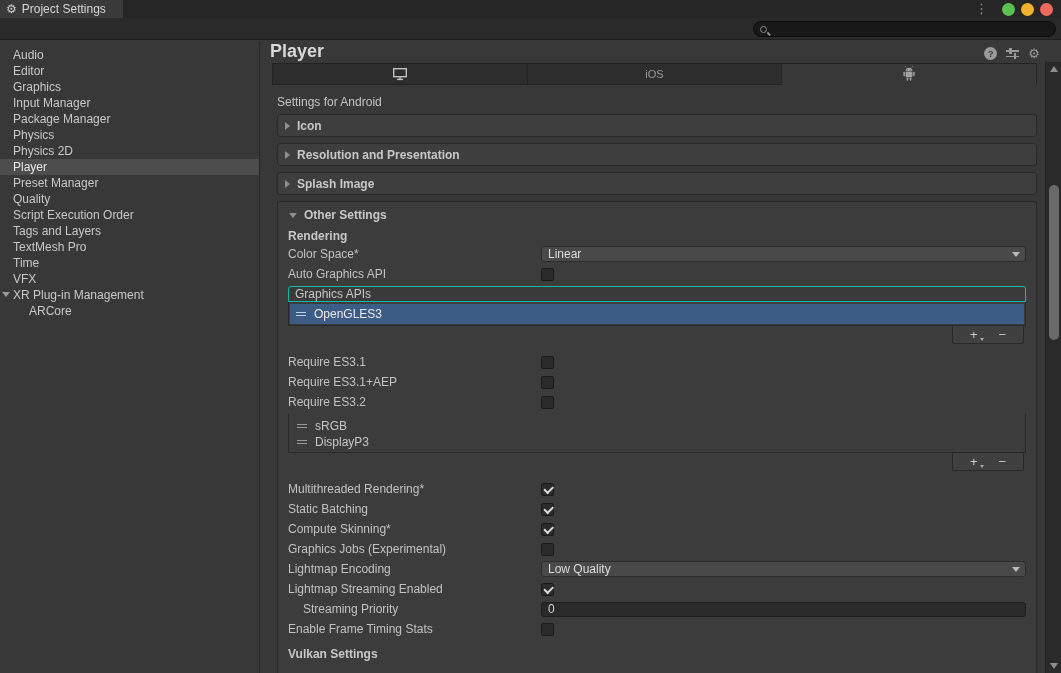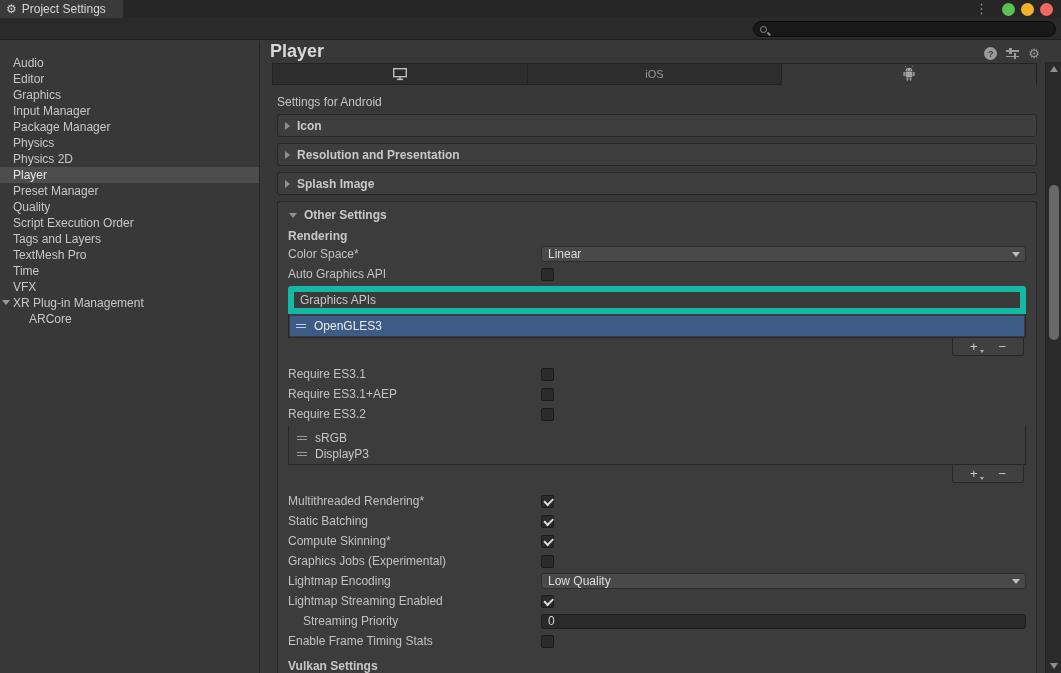--- a/index.html
+++ b/index.html
@@ -21,21 +21,21 @@
   .toolbar { position:absolute; top:18px; left:0; right:0; height:22px; background:#2a2a2a; border-bottom:1px solid #1f1f1f; }
   .searchbox { position:absolute; left:753px; top:3px; width:303px; height:16px; background:#181818;
                border:1px solid #0d0d0d; border-radius:8px; display:flex; align-items:center; padding:0 6px; }
   .mag { width:7px; height:7px; border:1.5px solid #8d8d8d; border-radius:50%; position:relative; flex:none; }
   .mag::after { content:""; position:absolute; width:4px; height:1.5px; background:#8d8d8d;
                 transform:rotate(45deg); left:5.5px; top:6.5px; }
   .searchbox input { flex:1; background:transparent; border:none; outline:none; color:#cfcfcf;
                      font-family:inherit; font-size:11px; padding:0 4px; }
   
   .sidebar { position:absolute; left:0; top:41px; width:260px; bottom:0; background:#383838;
-             border-right:1px solid #262626; padding-top:14px; }
+             border-right:1px solid #262626; padding-top:6px; }
   .side-item { height:16px; line-height:16px; padding-left:13px; color:#c8c8c8; white-space:nowrap;
                position:relative; cursor:default; }
   .side-item.selected { background:#4d4d4d; color:#e6e6e6; }
   .side-item.child { padding-left:29px; }
   .tri-down-s { position:absolute; left:2px; top:5px; width:0; height:0;
                 border-top:5px solid #999; border-left:4px solid transparent; border-right:4px solid transparent; }
   
   .content { position:absolute; left:261px; top:40px; right:16px; bottom:0; background:#383838; }
   .page-title { position:absolute; left:9px; top:1px; font-size:18px; font-weight:bold; color:#d8d8d8; }
   .header-icons { position:absolute; right:5px; top:7px; display:flex; align-items:center; gap:9px; }
@@ -77,21 +77,21 @@
   .dropdown .caret { position:absolute; right:5px; top:5px; width:0; height:0;
                      border-top:5px solid #bdbdbd; border-left:4px solid transparent; border-right:4px solid transparent; }
   .checkbox { width:13px; height:13px; background:#2b2b2b; border:1px solid #1a1a1a; border-radius:2px; }
   .checkbox.checked::after { content:""; display:block; width:7px; height:3.5px;
               border-left:2px solid #dcdcdc; border-bottom:2px solid #dcdcdc;
               transform:rotate(-45deg); margin:2px 0 0 1.5px; }
   .textfield { flex:1; height:15px; background:#2a2a2a; border:1px solid #1d1d1d; border-radius:3px;
                color:#d2d2d2; font-family:inherit; font-size:12px; padding:0 6px; outline:none; }
   
   .rlist { margin-top:2px; }
-  .list-header { height:28px; background:#3a3a3a; border:6px solid #14b8a6; border-radius:3px 3px 0 0;
+  .list-header { height:16px; background:#3a3a3a; border:1px solid #14b8a6; border-radius:3px 3px 0 0;
                  display:flex; align-items:center; padding-left:6px; color:#c6c6c6; }
   .list-body { border:1px solid #282828; border-top:none; background:#3c3c3c; padding:2px 1px 1px 1px; }
   .list-row { display:flex; align-items:center; gap:8px; padding-left:6px; color:#c6c6c6; }
   .list-row.tall { height:20px; } .list-row.short { height:16px; }
   .list-row.selected { background:#3d5c85; color:#eaeaea; }
   .handle { width:10px; flex:none; display:flex; flex-direction:column; gap:2px; }
   .handle i { height:1px; background:#9a9a9a; display:block; }
   .list-row.selected .handle i { background:#bcd0e8; }
   .list-footer-wrap { display:flex; justify-content:flex-end; padding-right:2px; }
   .list-footer { width:72px; height:18px; background:#404040; border:1px solid #282828; border-top:none;

